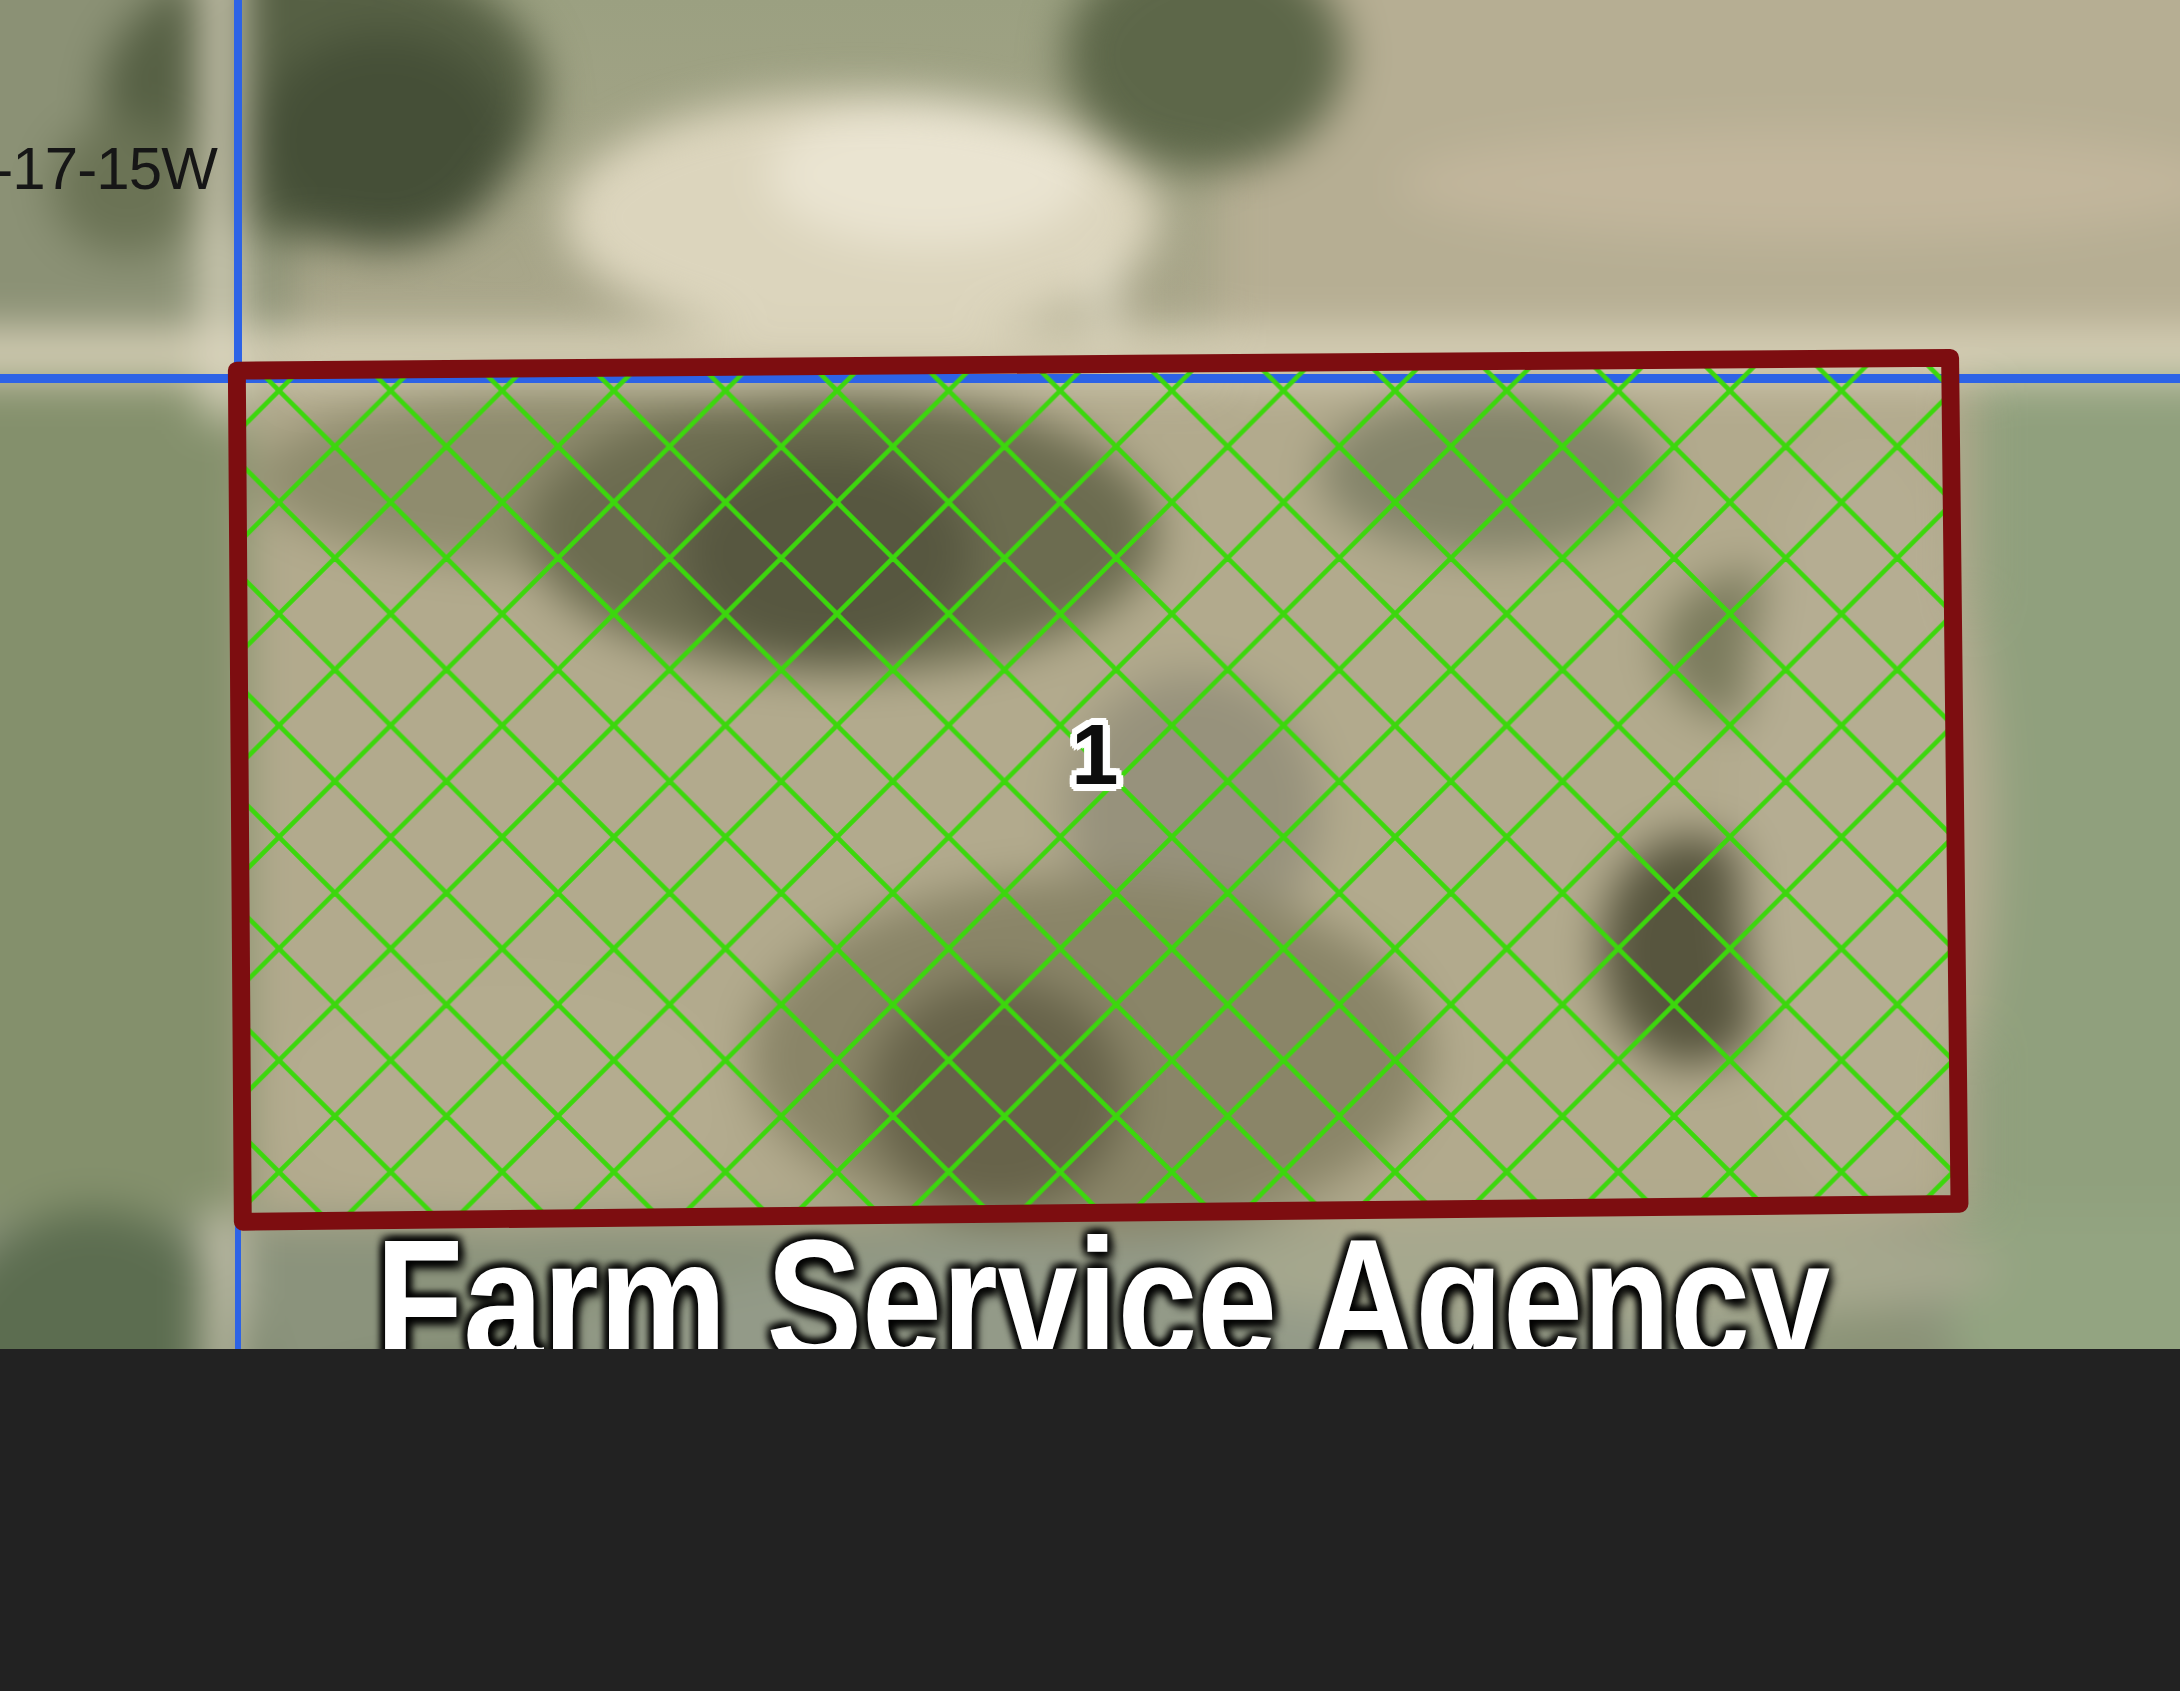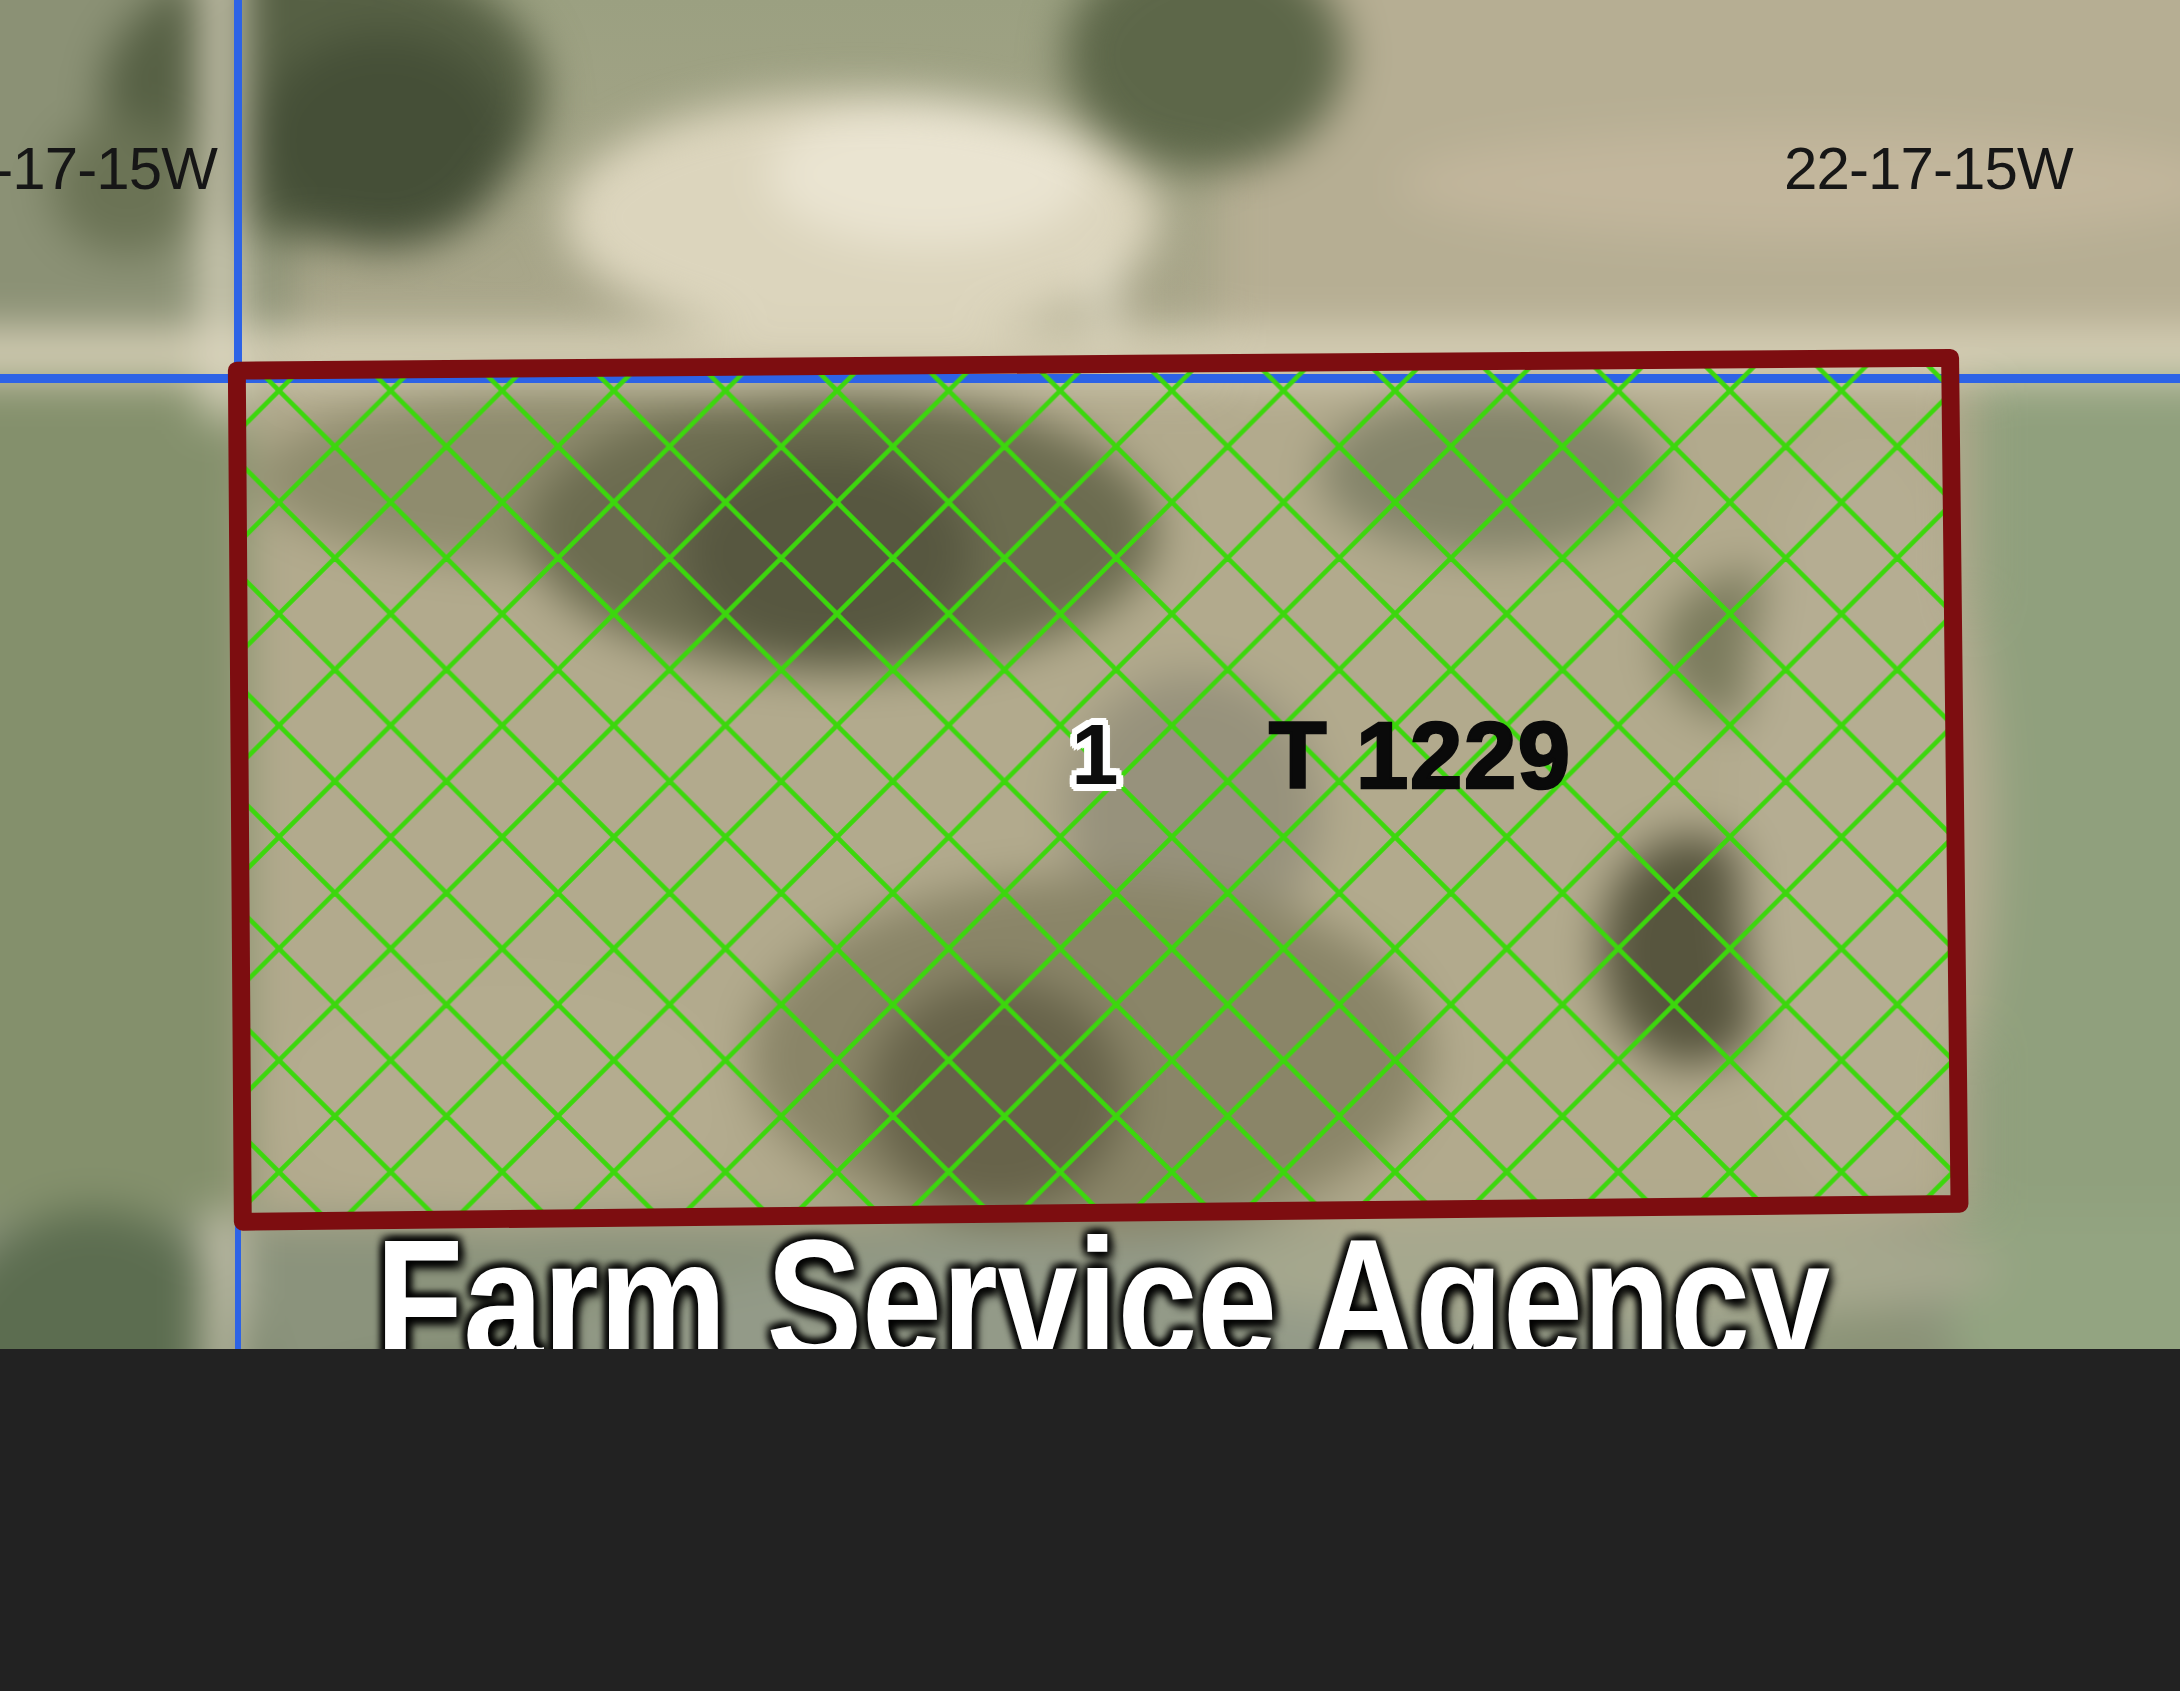--- a/index.html
+++ b/index.html
@@ -90,24 +90,22 @@
     <defs>
       <pattern id="hatch" width="131" height="131" patternUnits="userSpaceOnUse">
         <path d="M0 0 L131 131" fill="none" stroke-width="5.5" stroke="#3cd70d"></path>
         <path d="M131 0 L0 131" fill="none" stroke-width="5.5" stroke="#3cd70d"></path>
       </pattern>
     </defs>
     <path d="M 278 435 L 1330 427 L 2289 420 L 2300 1413 L 285 1434 Z" fill="url(#hatch)" stroke-width="21" stroke-linejoin="round" stroke="#7d0d10"></path>
   </svg>
 
   <div class="label sec-label" style="left:-6.8px;top:134px;">-17-15W</div>
-  <div class="label sec-label" style="left:1784px;top:134px;">22-17-15W</div>
 
   <div class="label field-label" style="left:916px;top:706px;">1</div>
 
-  <div class="label tract-label" style="left:1269px;top:702px;">T 1229</div>
 
   <div class="title-line" style="top:1213px;margin-left:12px;">
     <span>Farm Service Agency</span>
   </div>
 
 </div>
 
 
 </body></html>

